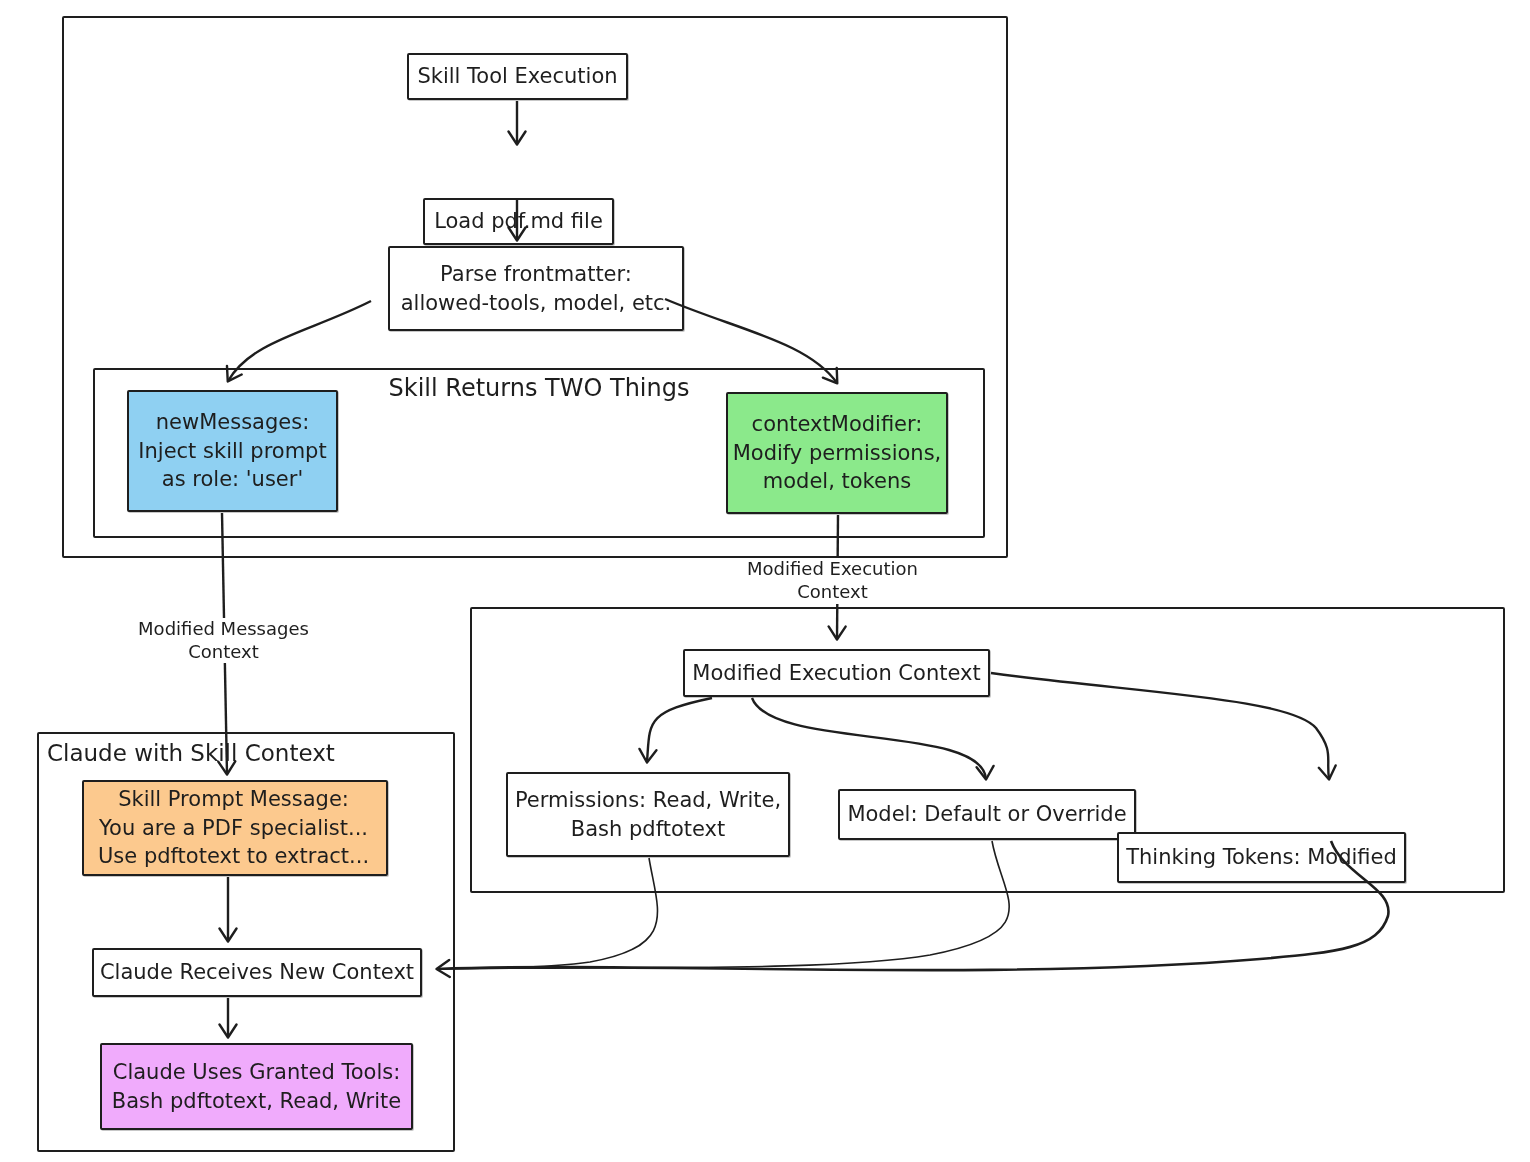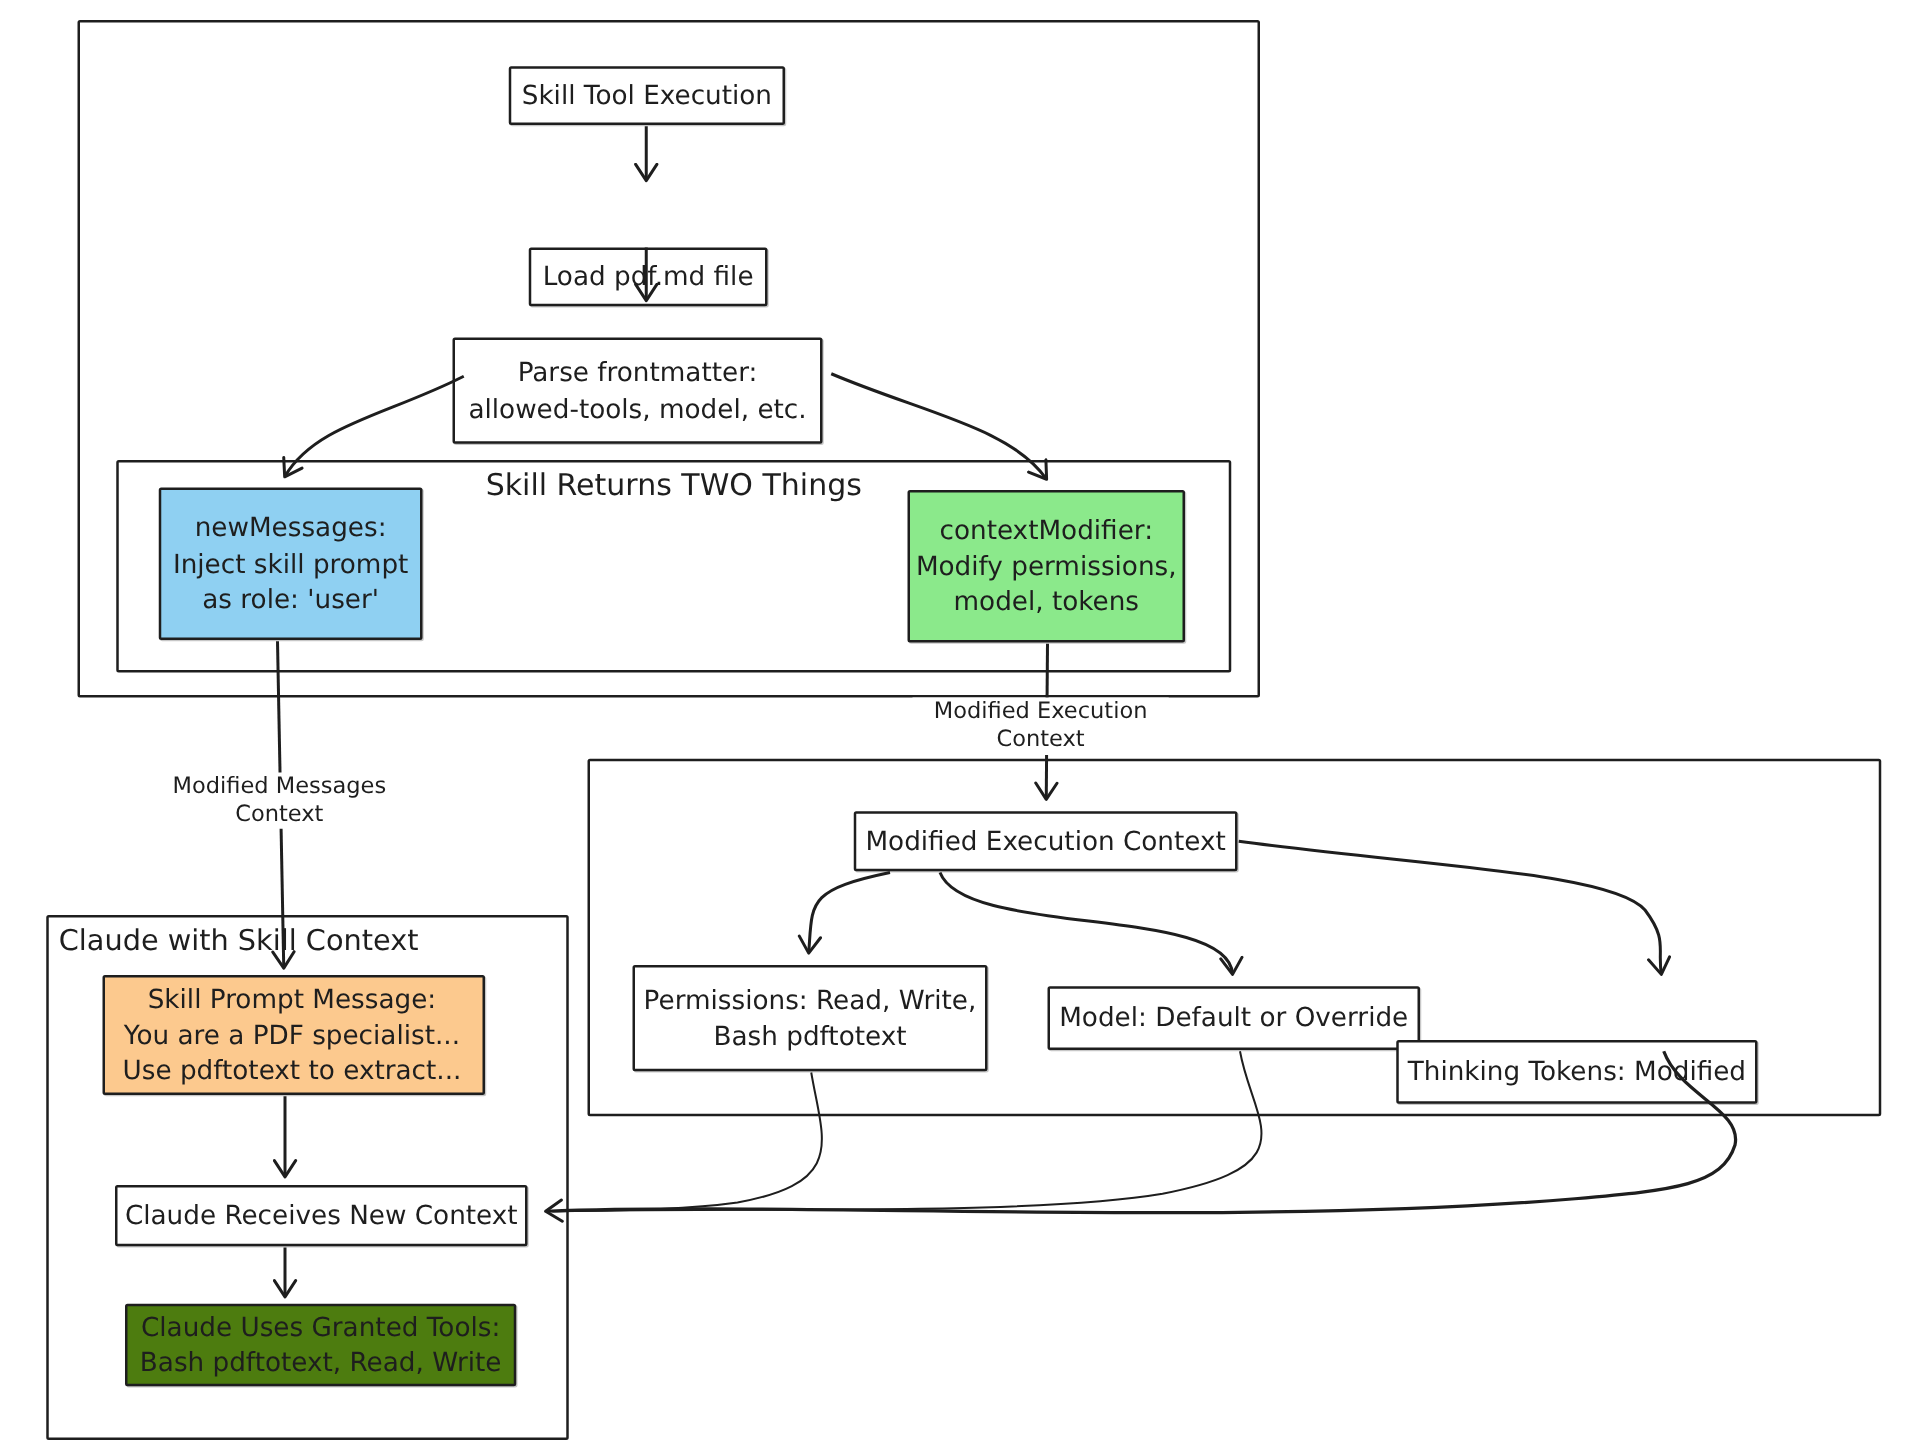--- a/index.html
+++ b/index.html
@@ -81,21 +81,21 @@
   <div class="container" style="left:470px; top:607px; width:1035px; height:286px;"></div>
 
   <div class="container" style="left:37px; top:732px; width:418px; height:420px;">
     <div class="container-title big" style="left:8px; top:6px;">Claude with Skill Context</div>
   </div>
 
   <div class="node" style="left:407px; top:53px; width:221px; height:47px;">Skill Tool Execution</div>
 
   <div class="node" style="left:423px; top:150px; width:191px; height:47px;margin-top:48px;">Load pdf.md file</div>
 
-  <div class="node" style="left:362px; top:246px; width:296px; height:85px;margin-top:24px;">Parse frontmatter:
+  <div class="node" style="left:388px; top:246px; width:296px; height:85px;">Parse frontmatter:
 allowed-tools, model, etc.</div>
 
   <div class="node" style="left: 127px; top: 390px; width: 211px; height: 122px; background-color: rgb(143, 208, 242);">newMessages:
 Inject skill prompt
 as role: 'user'</div>
 
   <div class="node" style="left: 726px; top: 392px; width: 222px; height: 122px; background-color: rgb(139, 233, 139);">contextModifier:
 Modify permissions,
 model, tokens</div>
 
@@ -107,21 +107,21 @@
   <div class="node" style="left:838px; top:789px; width:298px; height:51px;">Model: Default or Override</div>
 
   <div class="node" style="left:1117px; top:789px; width:289px; height:51px;margin-top:43px;">Thinking Tokens: Modified</div>
 
   <div class="node align-left" style="left: 82px; top: 780px; width: 306px; height: 96px; background-color: rgb(252, 201, 142);">Skill Prompt Message:
 You are a PDF specialist...
 Use pdftotext to extract...</div>
 
   <div class="node" style="left:92px; top:948px; width:330px; height:49px;">Claude Receives New Context</div>
 
-  <div class="node" style="left: 100px; top: 1043px; width: 313px; height: 66px; background-color: #4d7c0f;">Claude Uses Granted Tools:
+  <div class="node" style="left: 100px; top: 1043px; width: 313px; height: 87px; background-color: #f0abfc;">Claude Uses Granted Tools:
 Bash pdftotext, Read, Write</div>
 
   <svg class="wires" viewBox="0 0 1530 1162">
     <defs>
       <marker id="ah" markerUnits="userSpaceOnUse" markerWidth="17" markerHeight="20" viewBox="-14.5 -10 17 20" refX="-0.5" refY="0" orient="auto">
         <path d="M -13 -8.5 L 0 0 L -13 8.5" fill="none" stroke="#1e1e1e" stroke-width="2.4" stroke-linecap="round" stroke-linejoin="round"></path>
       </marker>
     </defs>
 
     <path d="M517 101 L517 144" fill="none" stroke="#1e1e1e" stroke-width="2.4" marker-end="url(#ah)"></path>

